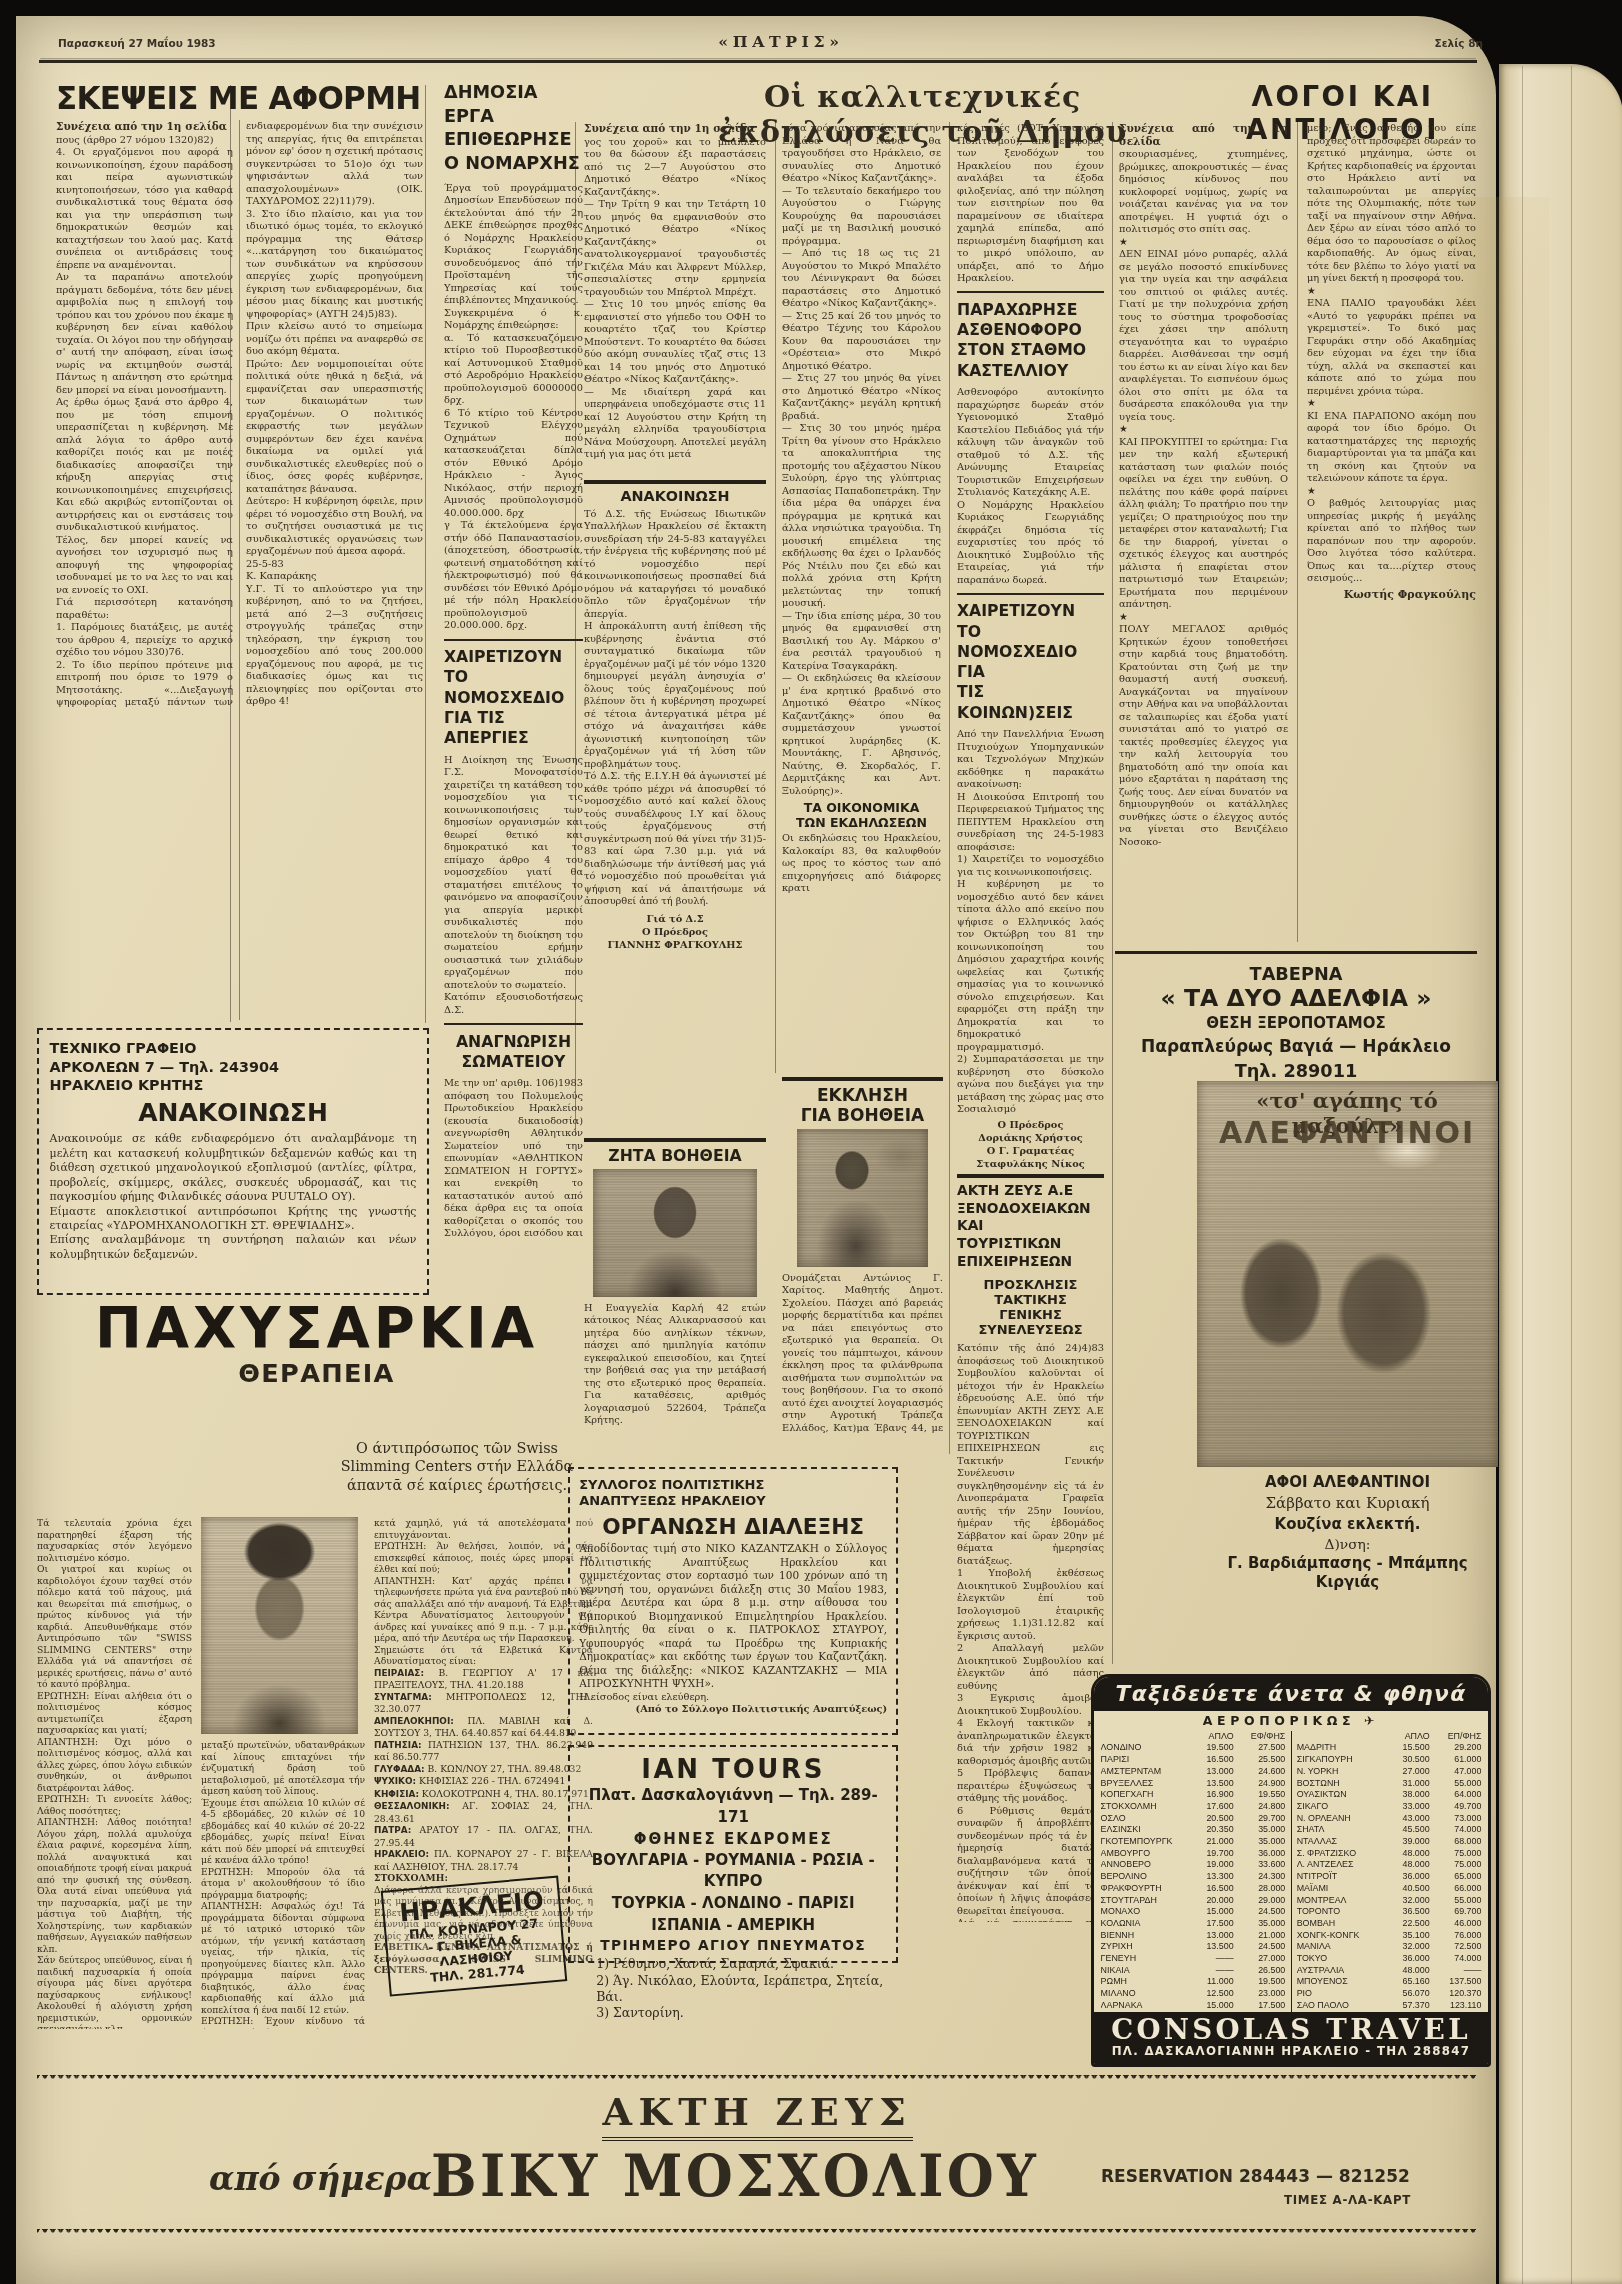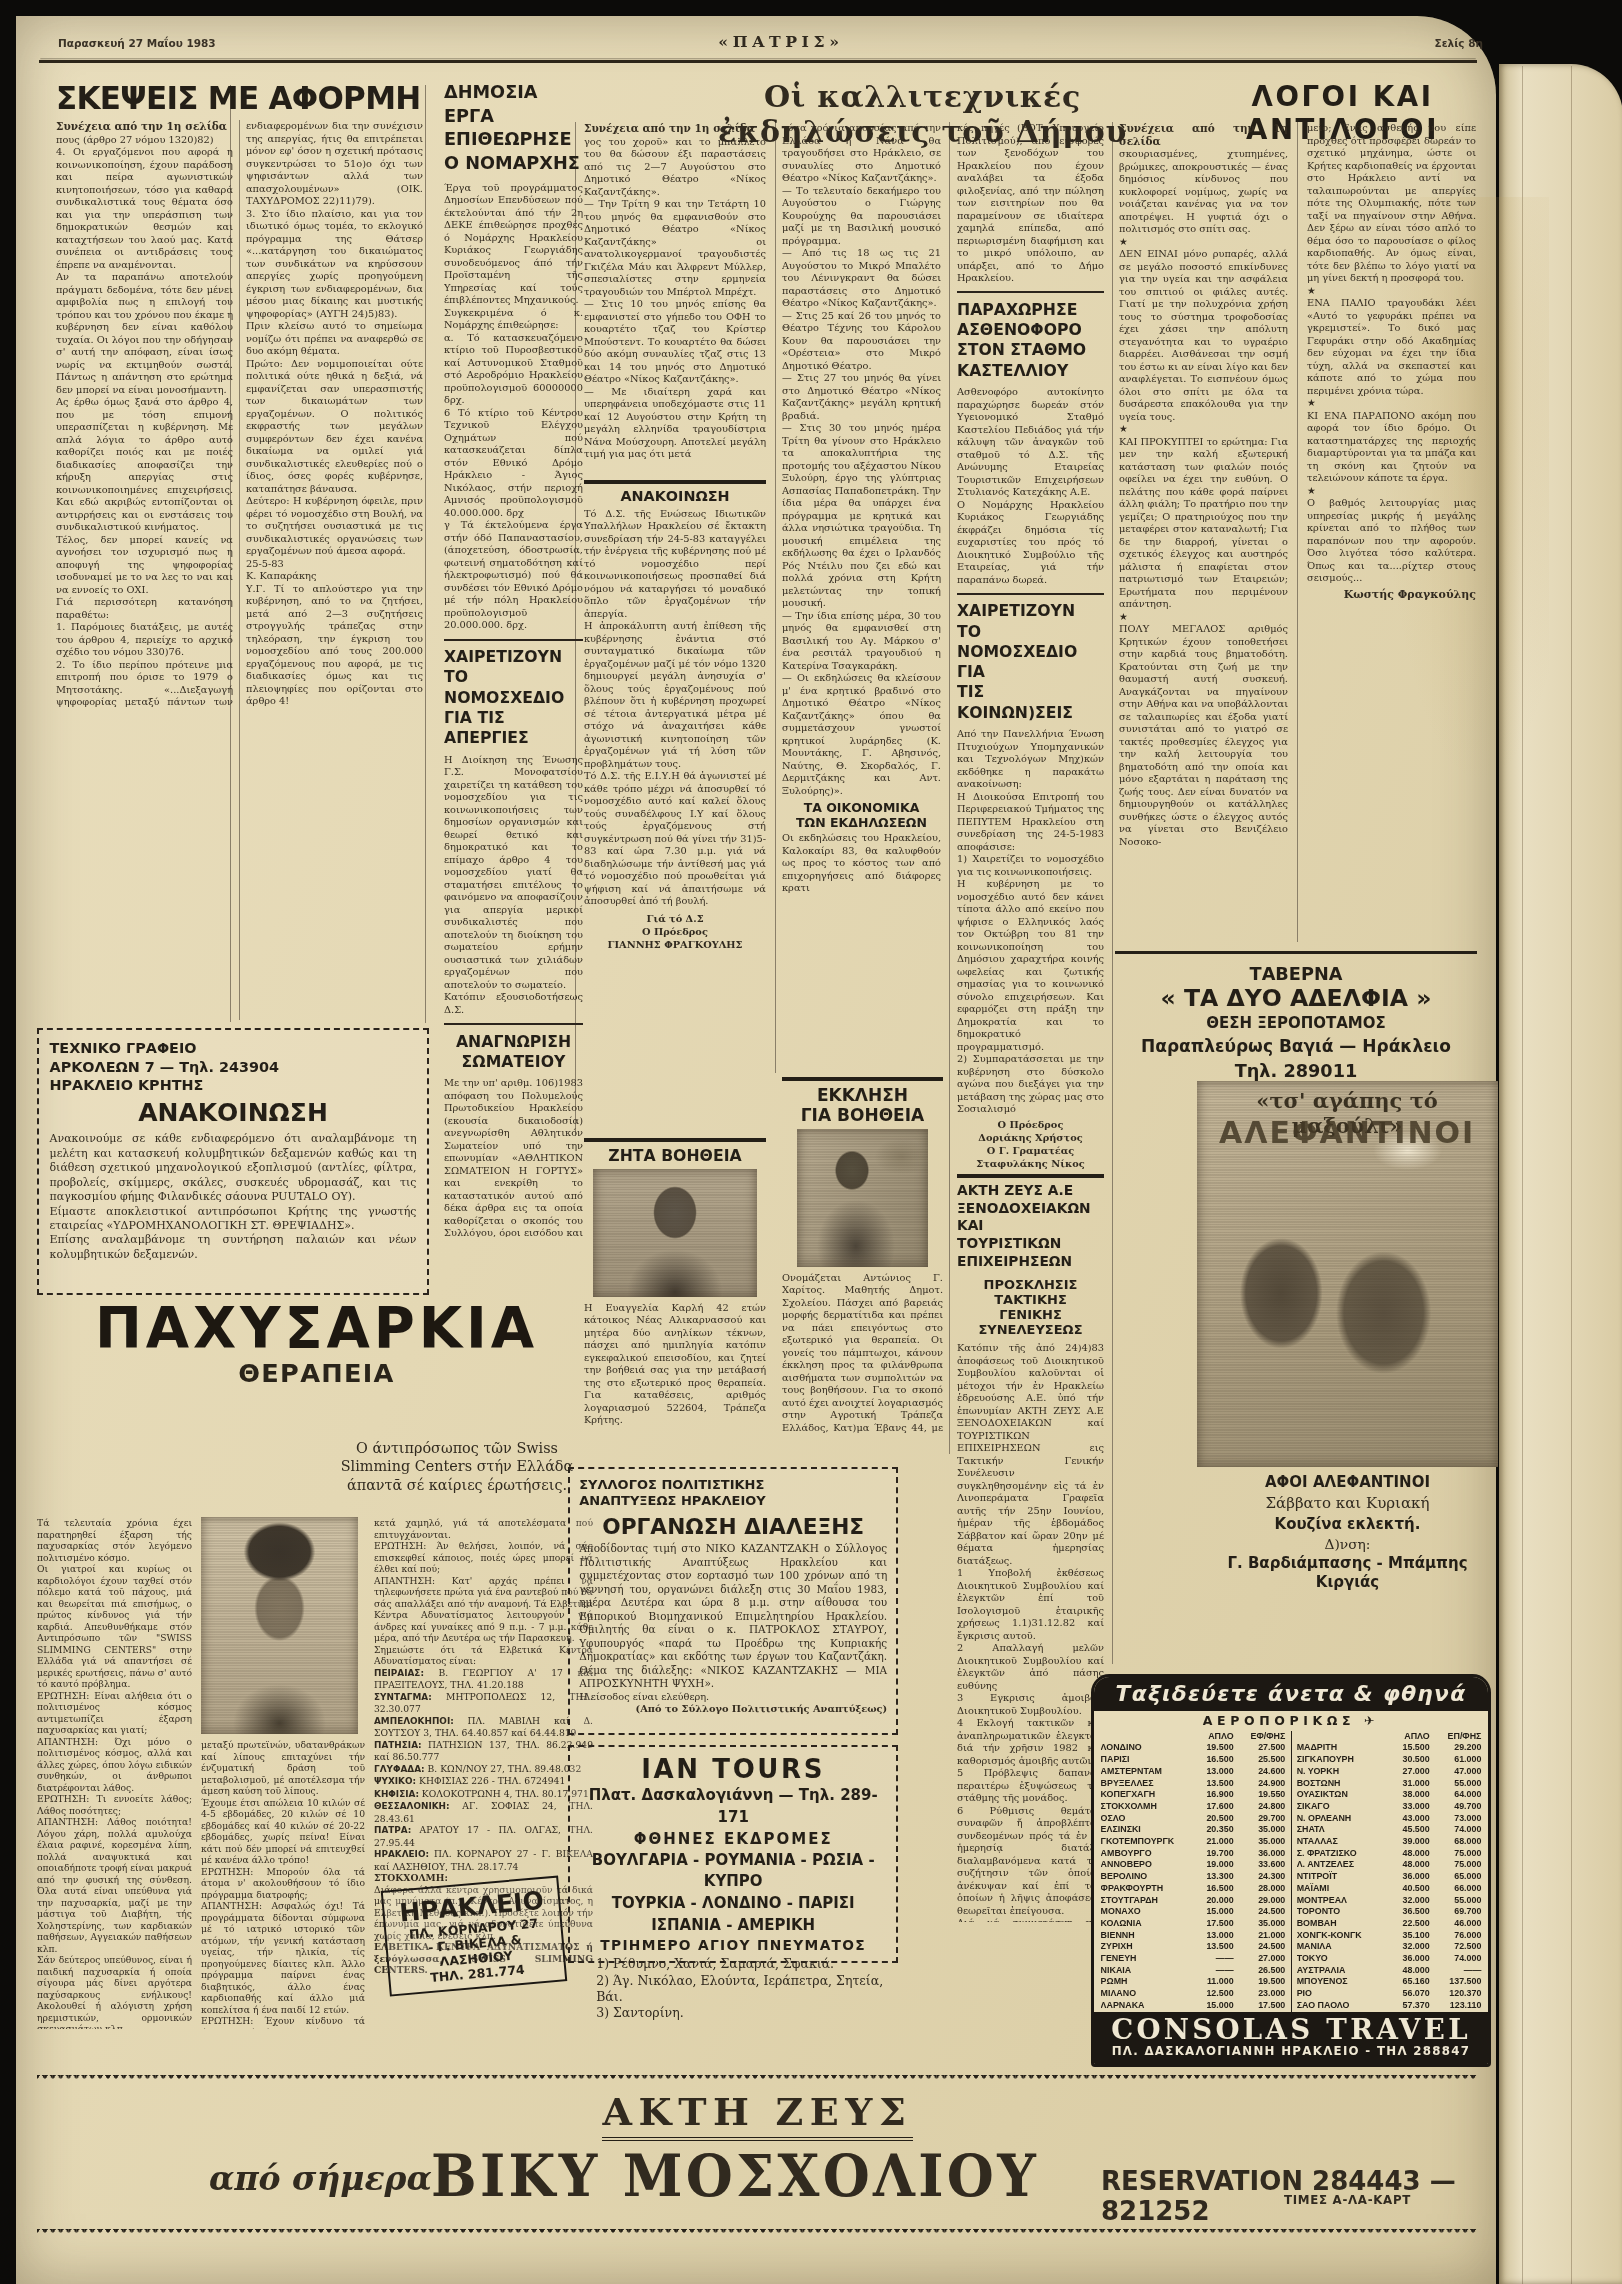--- a/index.html
+++ b/index.html
@@ -43,21 +43,21 @@
   
   .wavybox{border:2px dashed #2b241c;background:rgba(255,250,235,.12);}
   .zz{background-image:linear-gradient(135deg,#241f17 25%,transparent 25%),linear-gradient(45deg,transparent 75%,#241f17 75%);background-size:7.9px 6.6px;height:6.6px;}
   
   #ptable{border:3.3px solid #1c1813;border-radius:18.4px 18.4px 3.9px 3.9px;overflow:hidden;background:#e7dcba;}
   #pt-head{background:#1c1813;color:#efe7d2;text-align:center;font-family:"DejaVu Sans",sans-serif;
            font-weight:bold;font-style:italic;font-size:21.7px;line-height:34px;letter-spacing:1.3px;}
   #pt-mode{text-align:center;font-family:"DejaVu Sans",sans-serif;font-weight:bold;font-size:12.5px;letter-spacing:4.6px;line-height:19.7px;color:#241f17;}
   .pt-half{width:50%;}
   .pt-cols{display:flex;padding:0 6.6px;}
-  .pt-hrow,.pt-row{display:flex;font-family:"Liberation Sans","DejaVu Sans",sans-serif;font-weight:bold;font-size:8.9px;line-height:11.7px;color:#241f17;}
+  .pt-hrow,.pt-row{display:flex;font-family:"Liberation Sans","DejaVu Sans",sans-serif;font-weight:normal;font-size:8.9px;line-height:11.7px;color:#241f17;}
   .pt-row .c{flex:0 0 44%;overflow:hidden;white-space:nowrap;}
   .pt-row .n{flex:0 0 28%;text-align:right;}
   .pt-hrow{justify-content:flex-end;}
   .pt-hrow span{flex:0 0 28%;text-align:right;}
   #pt-right{border-left:1.3px solid #241f17;padding-left:5.2px;}
   #pt-left{padding-right:5.2px;}
   #consolas{background:#1c1813;color:#efe7d2;text-align:center;padding:3.9px 0 5.2px;}
   #consolas-name{font-family:"DejaVu Serif",serif;font-weight:bold;font-size:27.6px;letter-spacing:3.3px;line-height:29px;}
   #consolas-addr{font-family:"DejaVu Sans",sans-serif;font-weight:bold;font-size:11.8px;letter-spacing:1.3px;}
   
@@ -67,21 +67,21 @@
   .pax-col{position:absolute;overflow:hidden;}
   .pax-col .t{font-size:9.2px;line-height:11.5px;}
   .dir-item{font-size:9.2px;line-height:11.5px;text-align:justify;}
   .dir-item b{font-family:"DejaVu Sans",sans-serif;font-size:8.9px;}
   #pax-stamp{border:2.6px double #1c1813;padding:6.6px 5.2px;text-align:center;transform:rotate(-5deg);background:rgba(255,250,235,.2);}
   
   #b-akth{font-size:38px;font-family:"DejaVu Serif",serif;font-weight:bold;letter-spacing:6.6px;
           border-bottom:4.6px double #241f17;padding-bottom:2.6px;}
   #b-from{font-size:33px;font-weight:bold;font-style:italic;font-family:"DejaVu Serif",serif;}
   #b-star{font-size:54px;font-family:"DejaVu Serif",serif;font-weight:bold;letter-spacing:3.3px;transform:scaleY(1.08);}
-  #b-res{font-size:26px;font-family:"DejaVu Sans",sans-serif;font-weight:bold;}
+  #b-res{font-size:17px;font-family:"DejaVu Sans",sans-serif;font-weight:bold;}
   #b-tarif{font-size:11.8px;font-family:"DejaVu Sans",sans-serif;font-weight:bold;letter-spacing:0.7px;}
   .tav{font-family:"DejaVu Sans",sans-serif;font-weight:bold;color:#241f17;text-align:center;}
 </style>
 </head>
 <body>
 
 <div id="canvas">
   <div id="sheet" class="abs"></div>
   <div id="fold" class="abs"></div>
   <div class="abs crease" style="left:1522px"></div>

